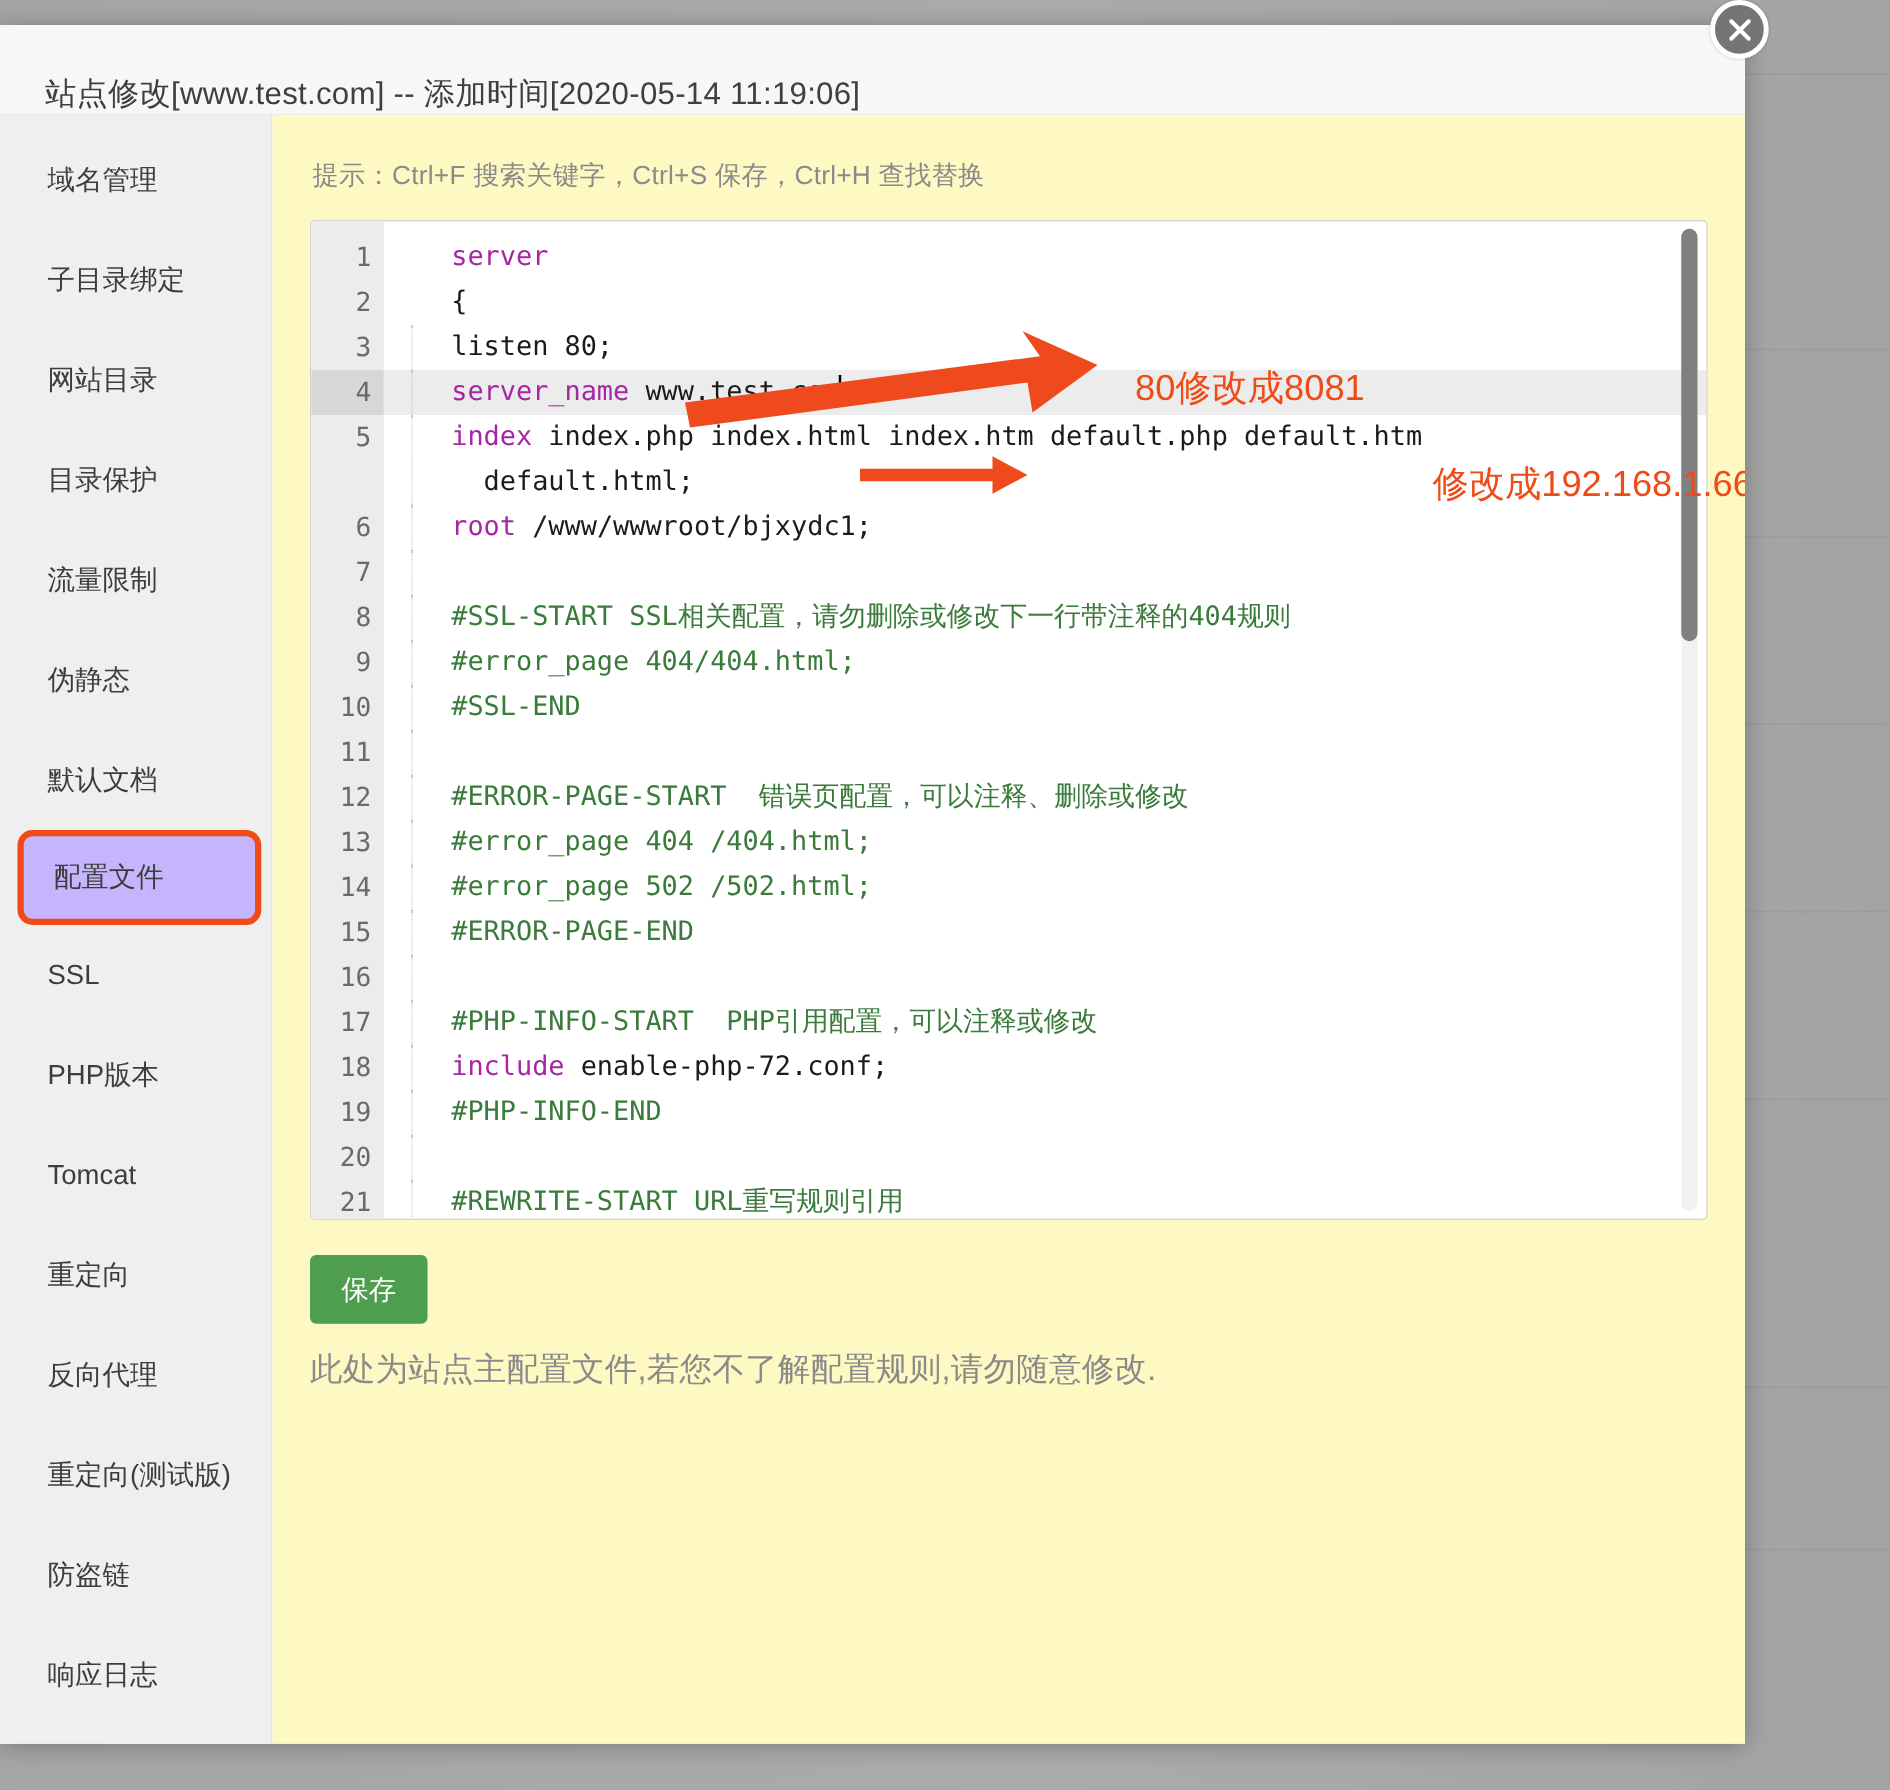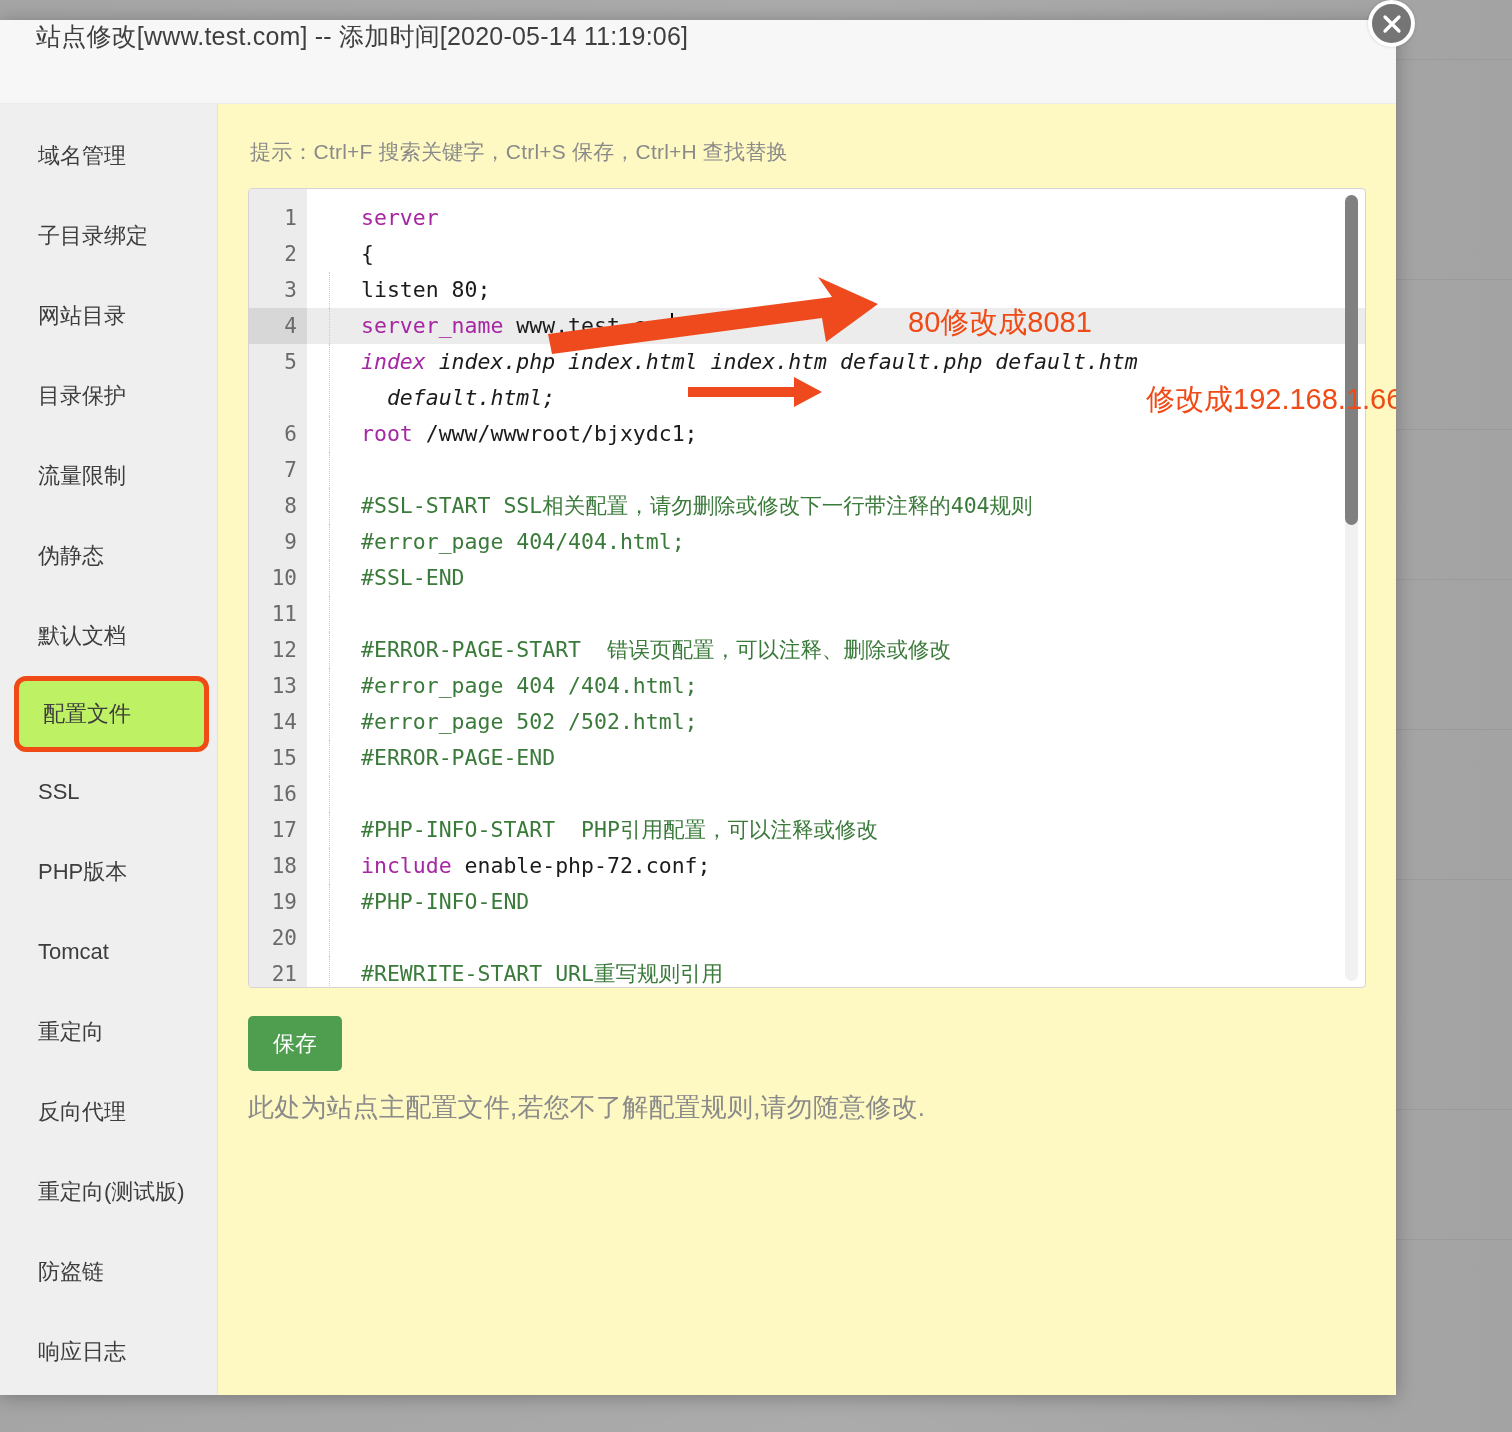--- a/index.html
+++ b/index.html
@@ -38,25 +38,25 @@
     left: 0;
     top: 20px;
     width: 1396px;
     height: 1375px;
     background: #ffffff;
     box-shadow: 0 2px 18px rgba(0,0,0,0.28);
     overflow: hidden;
   }
 
   #modal-titlebar {
-    height: 84px;
+    height: 72px;
     background: #f7f7f7;
     border-bottom: 1px solid #ececec;
     display: flex;
-    align-items: flex-start;
+    align-items: flex-end;
     padding-left: 36px;
   }
   #modal-title {
     font-size: 25px;
     color: #3f3f3f;
     letter-spacing: 0.2px;
     white-space: nowrap;
   }
 
   #close-button {
@@ -94,21 +94,21 @@
     height: 80px;
     display: flex;
     align-items: center;
     padding-left: 38px;
     font-size: 22px;
     color: #3d3d3d;
     cursor: pointer;
     position: relative;
   }
   .sidebar-item.active {
-    background: #bef264;
+    background: #c4b5fd;
     border: 5px solid #f04a16;
     border-radius: 12px;
     margin: 0 8px 0 14px;
     padding-left: 24px;
     height: 76px;
   }
 
   
   #content {
     flex: 1;
@@ -157,21 +157,21 @@
     color: #1b1b1b;
     white-space: pre;
     position: relative;
     overflow: hidden;
   }
   .code-line {
     position: relative;
     padding-left: 32px;
     height: 36px;
   }
-  .code-line.wrapped { height: 72px; font-style: italic; }
+  .code-line.wrapped { height: 72px; }
   .code-line.active { background: #ececec; }
   .code-line .indent-guide {
     position: absolute;
     left: 22px;
     top: 0;
     bottom: 0;
     width: 1px;
     border-left: 1px dotted #c9c9c9;
   }
   .code-text { padding-left: 22px; display: inline-block; }

